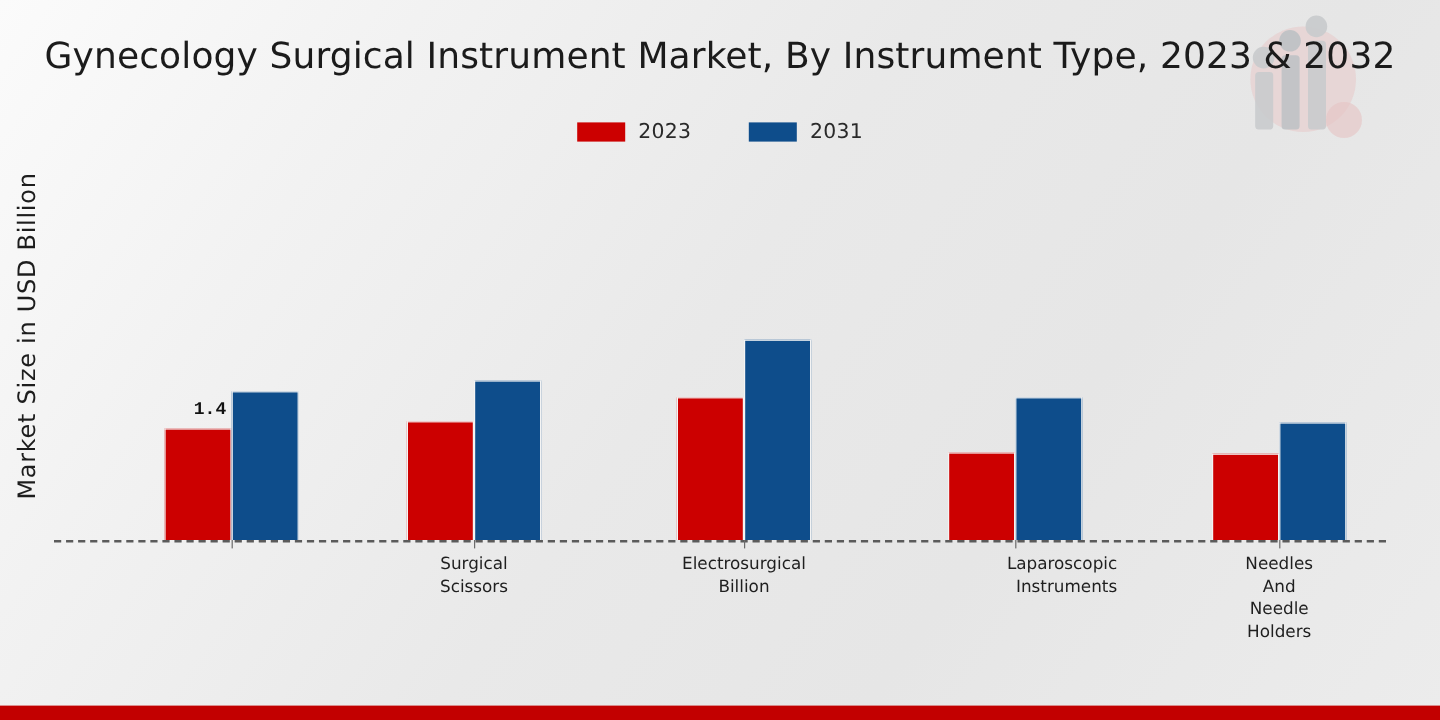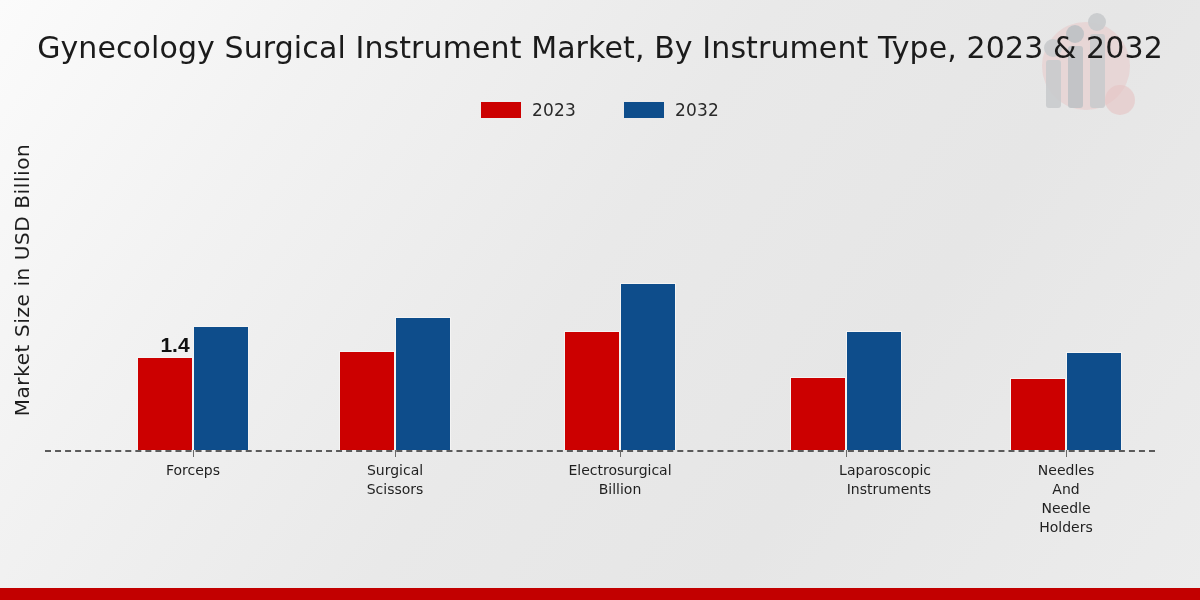--- a/index.html
+++ b/index.html
@@ -83,22 +83,22 @@
     width:56px;
     box-sizing:border-box;
     border:1px solid #f4f4f4;
     border-bottom:none;
   }
   .bar.red{background:#cc0000;}
   .bar.blue{background:#0e4d8b;}
 
   .bar-value{
     position:absolute;
-    font-size:21px;font-weight:bold;color:#111;
-    font-family:Liberation Sans, sans-serif;
+    font-size:15px;font-weight:bold;color:#111;
+    font-family:Liberation Mono, monospace;
     white-space:nowrap;
   }
 
   .tick{
     position:absolute;top:320px;width:1px;height:7px;background:#6a6a6a;
   }
 
   .cat-label{
     position:absolute;
     top:331px;
@@ -136,21 +136,21 @@
 
   <div id="chart-title">Gynecology Surgical Instrument Market, By Instrument Type, 2023 &amp; 2032</div>
 
   <div id="legend">
     <div class="legend-item">
       <span class="legend-swatch" style="background:#cc0000"></span>
       <span class="legend-label">2023</span>
     </div>
     <div class="legend-item">
       <span class="legend-swatch" style="background:#0e4d8b"></span>
-      <span class="legend-label">2032</span>
+      <span class="legend-label">2031</span>
     </div>
   </div>
 
   <div id="y-axis-title">Market Size in USD Billion</div>
 
   <div id="plot">
     <div id="baseline"></div>
 
     <div class="group" style="left:63px;width:170px;">
       <span class="bar red" title="2023: 1.4" style="height: 93.3px; background: rgb(204, 0, 0);"></span>
@@ -178,21 +178,20 @@
     </div>
 
     <span class="bar-value" id="label-forceps-2023" style="left: 102px; width: 56px; text-align: center; top: 202.667px;">1.4</span>
 
     <span class="tick" style="left:148px;"></span>
     <span class="tick" style="left:350px;"></span>
     <span class="tick" style="left:575px;"></span>
     <span class="tick" style="left:801px;"></span>
     <span class="tick" style="left:1021px;"></span>
 
-    <span class="cat-label" style="left:63px;width:170px;">Forceps</span>
     <span class="cat-label" style="left:265px;width:170px;">Surgical
 Scissors</span>
     <span class="cat-label" style="left:490px;width:170px;">Electrosurgical
 Billion</span>
     <span class="cat-label" style="left:716px;width:170px;text-align:right;">Laparoscopic
 Instruments</span>
     <span class="cat-label" style="left:936px;width:170px;">Needles
 And
 Needle
 Holders</span>

